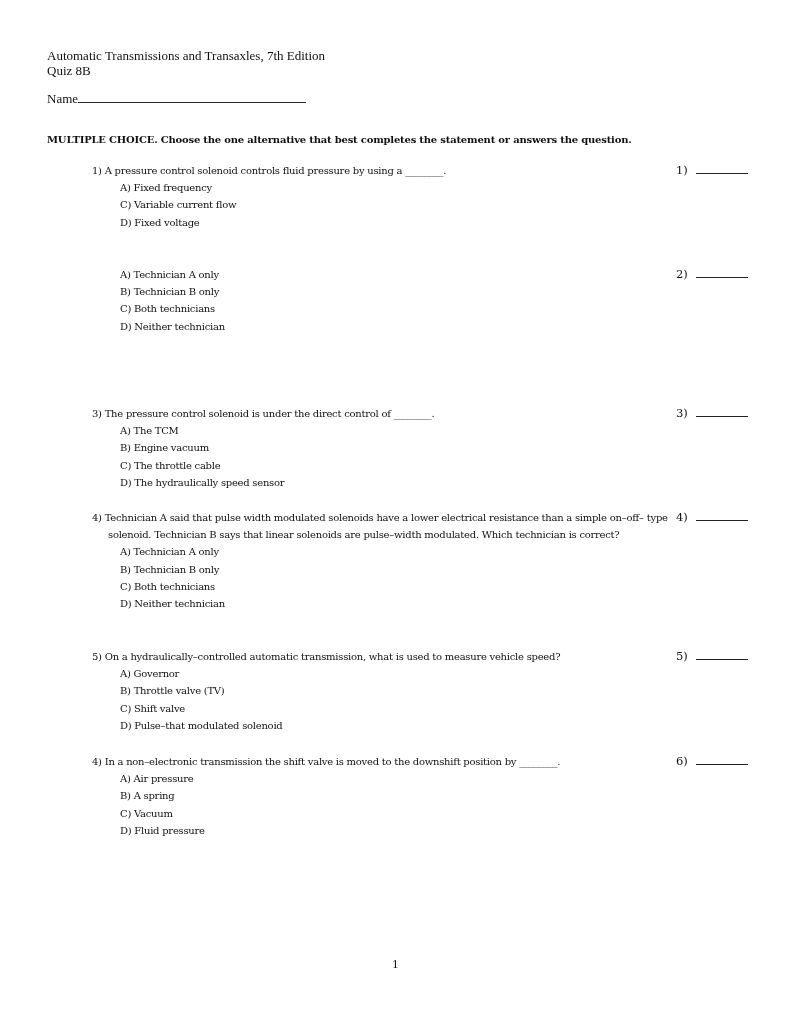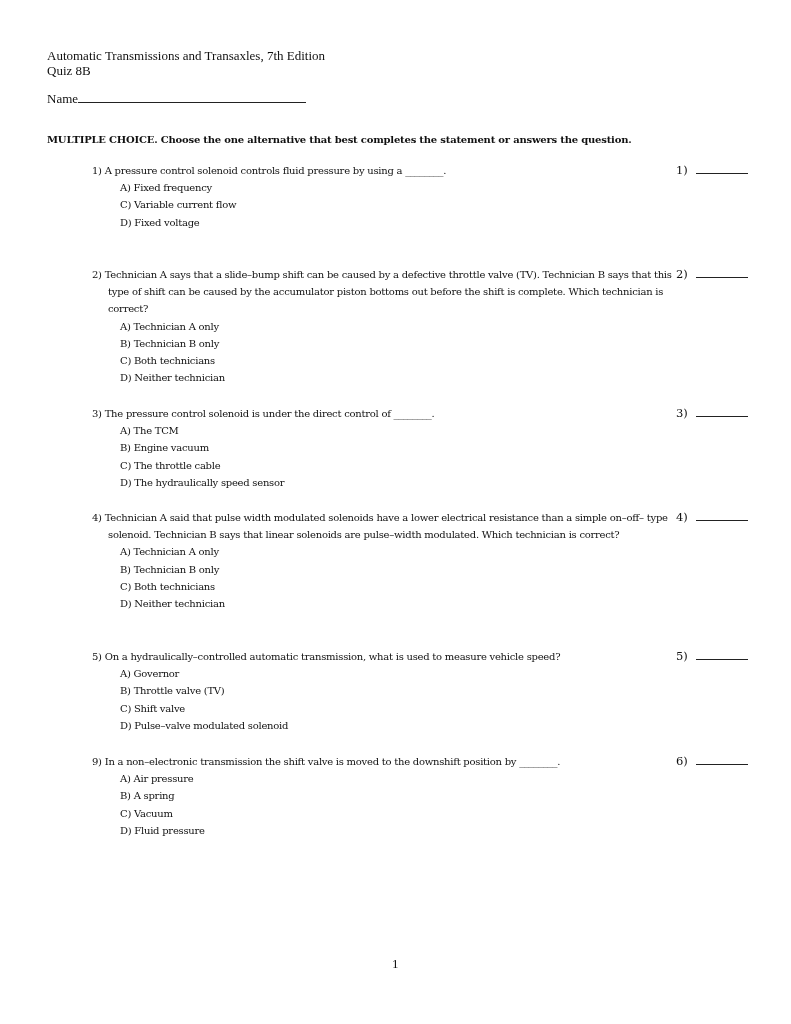--- a/index.html
+++ b/index.html
@@ -30,21 +30,20 @@
   <div class="stem">1) A pressure control solenoid controls fluid pressure by using a ________.</div>
   <div class="opt">A) Fixed frequency</div>
   <div class="opt">C) Variable current flow</div>
   <div class="opt">D) Fixed voltage</div>
 </div>
 <div class="ans" style="top:163px;">
   <span>1)</span><span class="blank"></span>
 </div>
 
 <div class="q" style="top:266px;">
-  <div class="stem">2) Technician A says that a slide–bump shift can be caused by a defective throttle valve (TV). Technician B says that this type of shift can be caused by the accumulator piston bottoms out before the shift is complete. Which technician is correct?</div>
   <div class="opt">A) Technician A only</div>
   <div class="opt">B) Technician B only</div>
   <div class="opt">C) Both technicians</div>
   <div class="opt">D) Neither technician</div>
 </div>
 <div class="ans" style="top:267px;">
   <span>2)</span><span class="blank"></span>
 </div>
 
 <div class="q" style="top:405px;">
@@ -67,28 +66,28 @@
 </div>
 <div class="ans" style="top:510px;">
   <span>4)</span><span class="blank"></span>
 </div>
 
 <div class="q" style="top:648px;">
   <div class="stem">5) On a hydraulically–controlled automatic transmission, what is used to measure vehicle speed?</div>
   <div class="opt">A) Governor</div>
   <div class="opt">B) Throttle valve (TV)</div>
   <div class="opt">C) Shift valve</div>
-  <div class="opt">D) Pulse–valve modulated solenoid</div>
+  <div class="opt">D) Pulse–that modulated solenoid</div>
 </div>
 <div class="ans" style="top:649px;">
   <span>5)</span><span class="blank"></span>
 </div>
 
 <div class="q" style="top:753px;">
-  <div class="stem">9) In a non–electronic transmission the shift valve is moved to the downshift position by ________.</div>
+  <div class="stem">4) In a non–electronic transmission the shift valve is moved to the downshift position by ________.</div>
   <div class="opt">A) Air pressure</div>
   <div class="opt">B) A spring</div>
   <div class="opt">C) Vacuum</div>
   <div class="opt">D) Fluid pressure</div>
 </div>
 <div class="ans" style="top:754px;">
   <span>6)</span><span class="blank"></span>
 </div>
 
 <div class="pageno">1</div>

